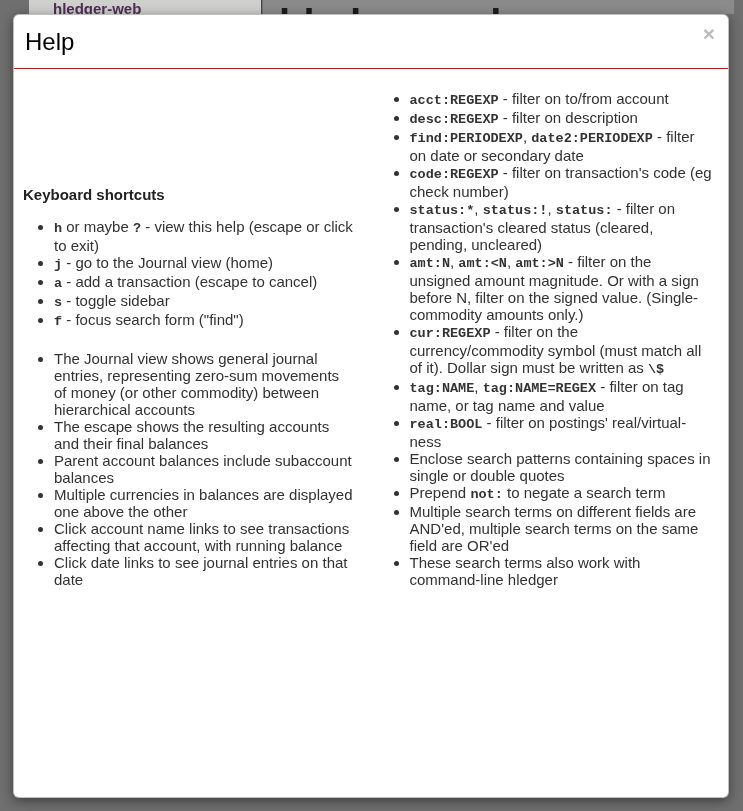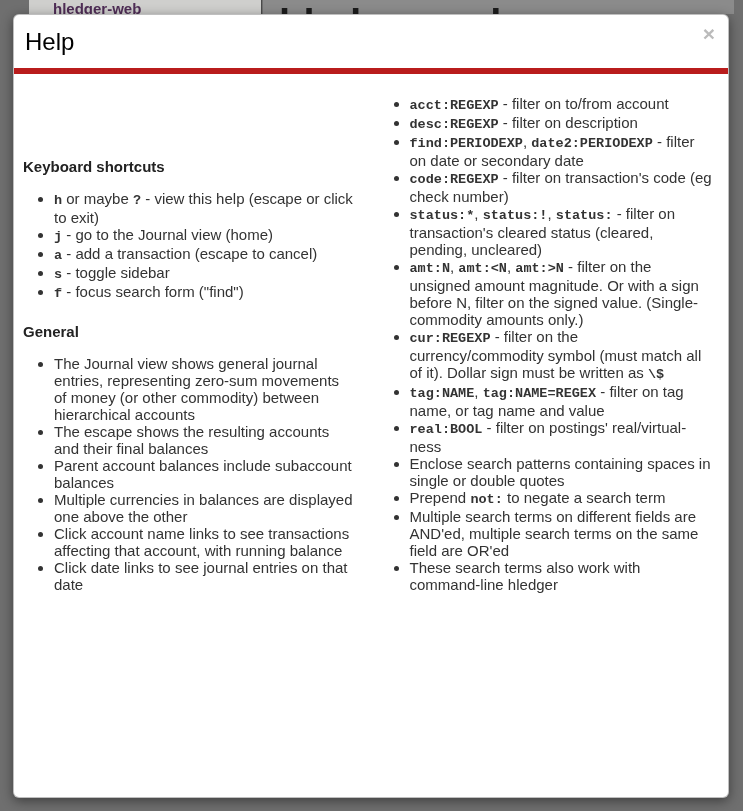--- a/index.html
+++ b/index.html
@@ -41,21 +41,21 @@
     position: absolute; left: 13px; top: 14px; width: 716px; height: 784px;
     background: #ffffff;
     border: 1px solid rgba(0,0,0,0.25);
     border-radius: 6px;
     box-shadow: 0 3px 12px rgba(0,0,0,0.45);
     overflow: hidden;
   }
   .modal-header {
     position: relative;
     padding: 12px 15px 11px 11px;
-    border-bottom: 6px solid #b91c1c;
+    border-bottom: 1px solid #b91c1c;
   }
   .modal-title {
     font-size: 24px; font-weight: normal; color: #000;
     line-height: 30px;
   }
   .close-btn {
     position: absolute; top: 8px; right: 13px;
     background: none; border: none;
     font-size: 21px; font-weight: bold; color: #bbb;
     cursor: pointer; line-height: 21px;
@@ -113,21 +113,20 @@
   <div class="modal-body">
     <div class="col col-left">
         <h4>Keyboard shortcuts</h4>
         <ul>
           <li><code>h</code> or maybe <code>?</code> - view this help (escape or click to exit)</li>
           <li><code>j</code> - go to the Journal view (home)</li>
           <li><code>a</code> - add a transaction (escape to cancel)</li>
           <li><code>s</code> - toggle sidebar</li>
           <li><code>f</code> - focus search form ("find")</li>
         </ul>
-        <h4>General</h4>
         <ul>
           <li>The Journal view shows general journal entries, representing zero-sum movements of money (or other commodity) between hierarchical accounts</li>
           <li>The escape shows the resulting accounts and their final balances</li>
           <li>Parent account balances include subaccount balances</li>
           <li>Multiple currencies in balances are displayed one above the other</li>
           <li>Click account name links to see transactions affecting that account, with running balance</li>
           <li>Click date links to see journal entries on that date</li>
         </ul>
       </div>
     <div class="col col-right">

